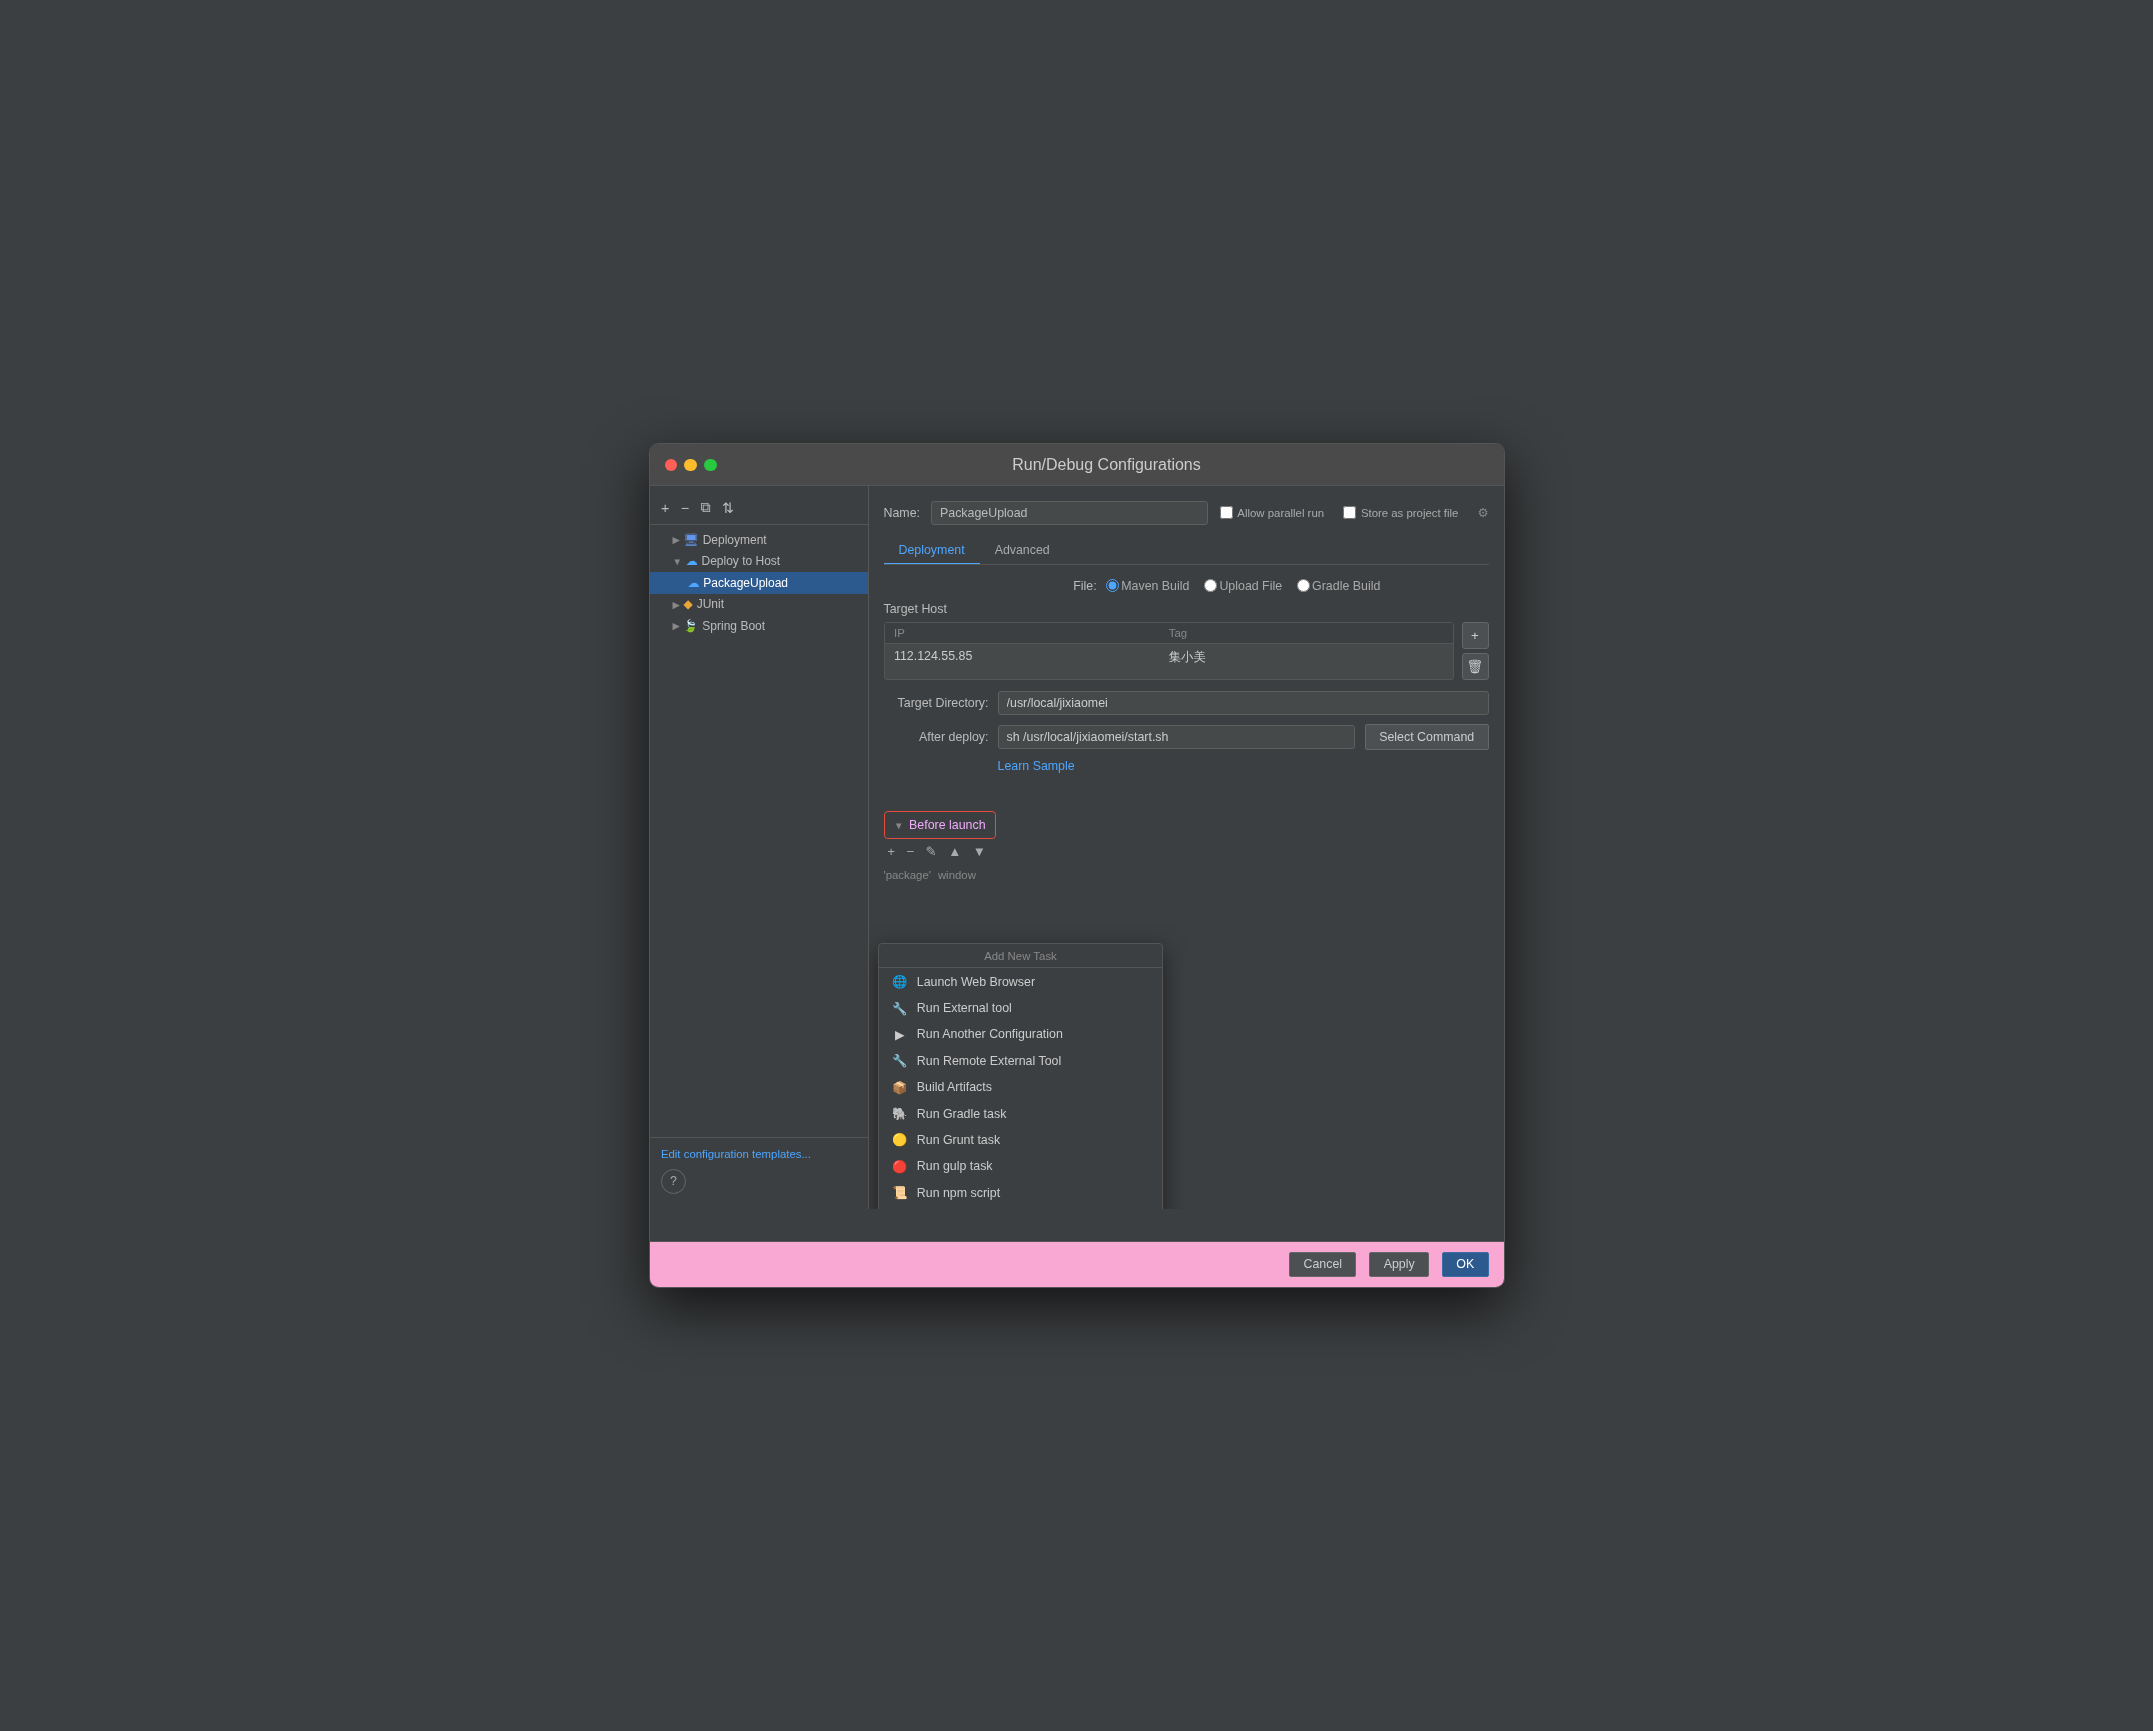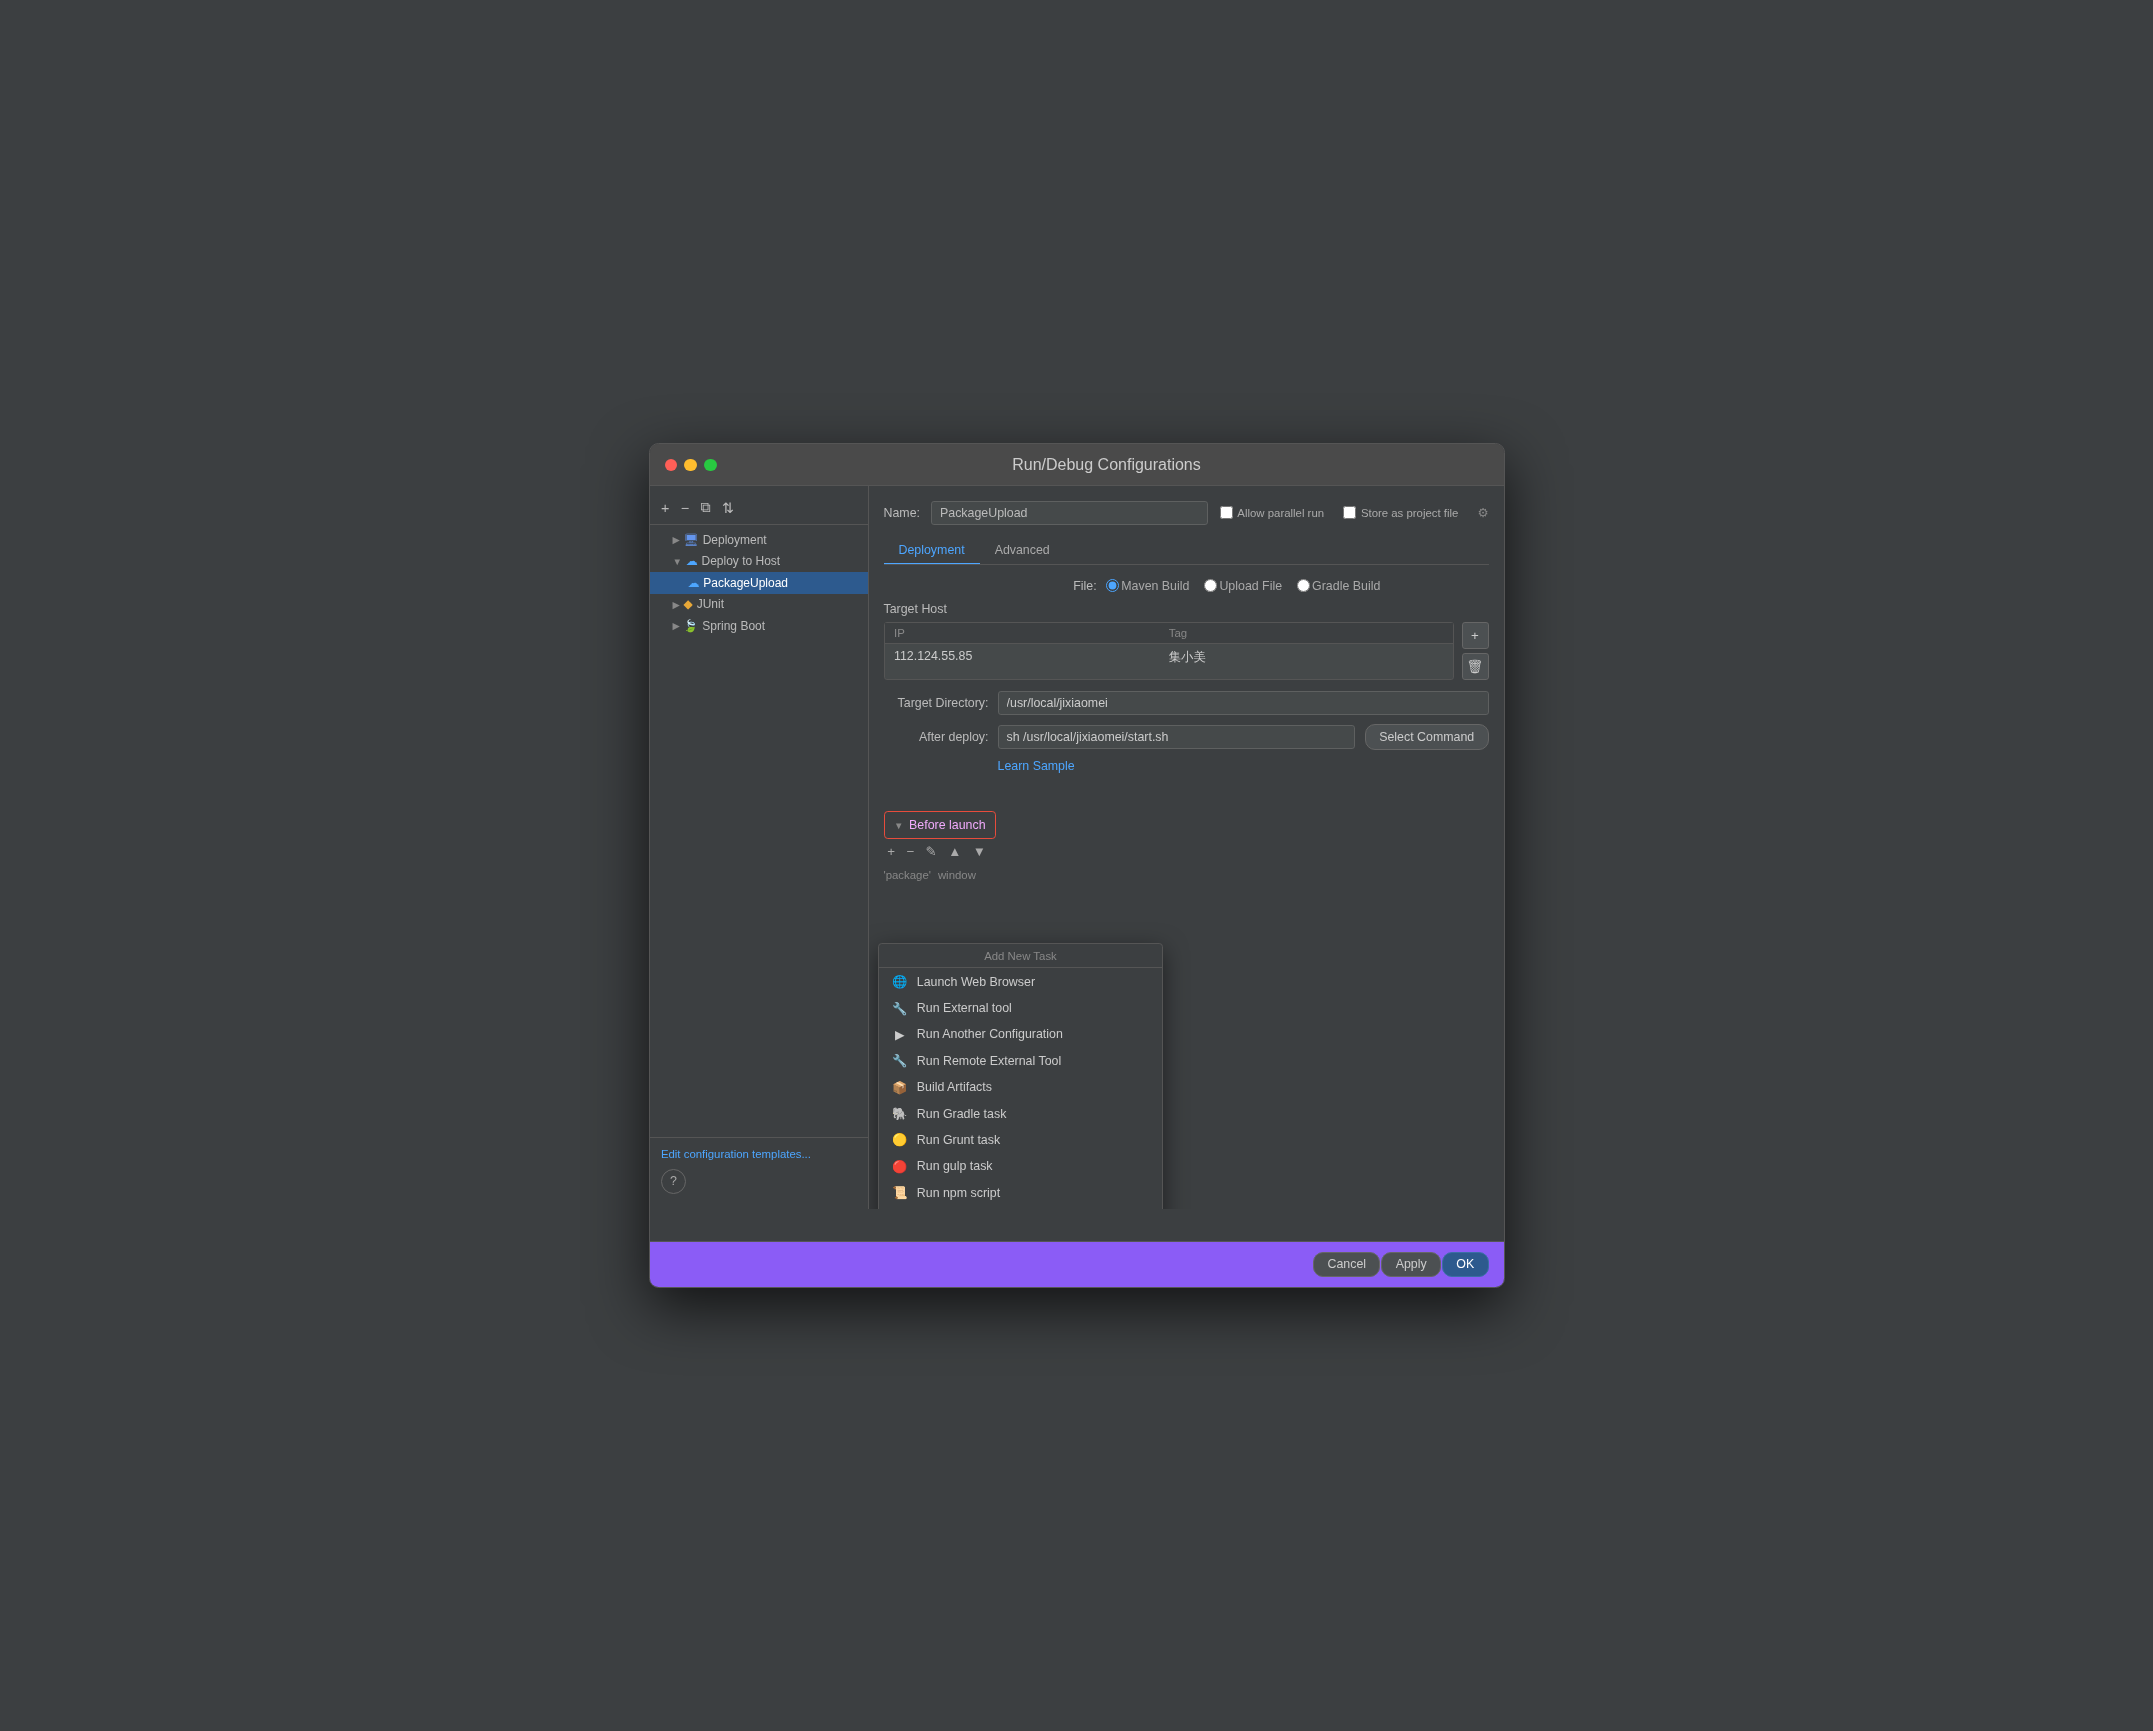--- a/index.html
+++ b/index.html
@@ -229,21 +229,21 @@
       padding: 3.8px 7.6px;
       border-radius: 2.9px;
       font-size: 12.4px;
       flex: 1;
     }
     .btn {
       background: #4c5052;
       border: 1px solid #666;
       color: #cccccc;
       padding: 4.8px 13.3px;
-      border-radius: 10px;
+      border-radius: 2px;
       cursor: pointer;
       font-size: 12.4px;
     }
     .btn-primary {
       background: #2d5a8e;
       border: 1px solid #3a6fa5;
       color: #ffffff;
     }
     .learn-sample {
       color: #4da6ff;
@@ -316,22 +316,22 @@
       color: #cccccc;
     }
     .dropdown-item-icon { width: 15px; text-align: center; font-size: 12.4px; }
     
     .dialog-footer {
       display: flex;
       justify-content: flex-end;
       align-items: center;
       padding: 9.5px 15px;
       border-top: 1px solid #555;
-      background: #8b5cf6;
-      gap: 1px;
+      background: #f9a8d4;
+      gap: 13px;
       margin-top: 32px;
     }
     .before-launch-section {
       display: flex;
       flex-direction: column;
       margin-top: 9.5px;
     }
     .window-text { color: #888; font-size: 11.4px; margin-left: 3.8px; }
   </style>
 </head>

